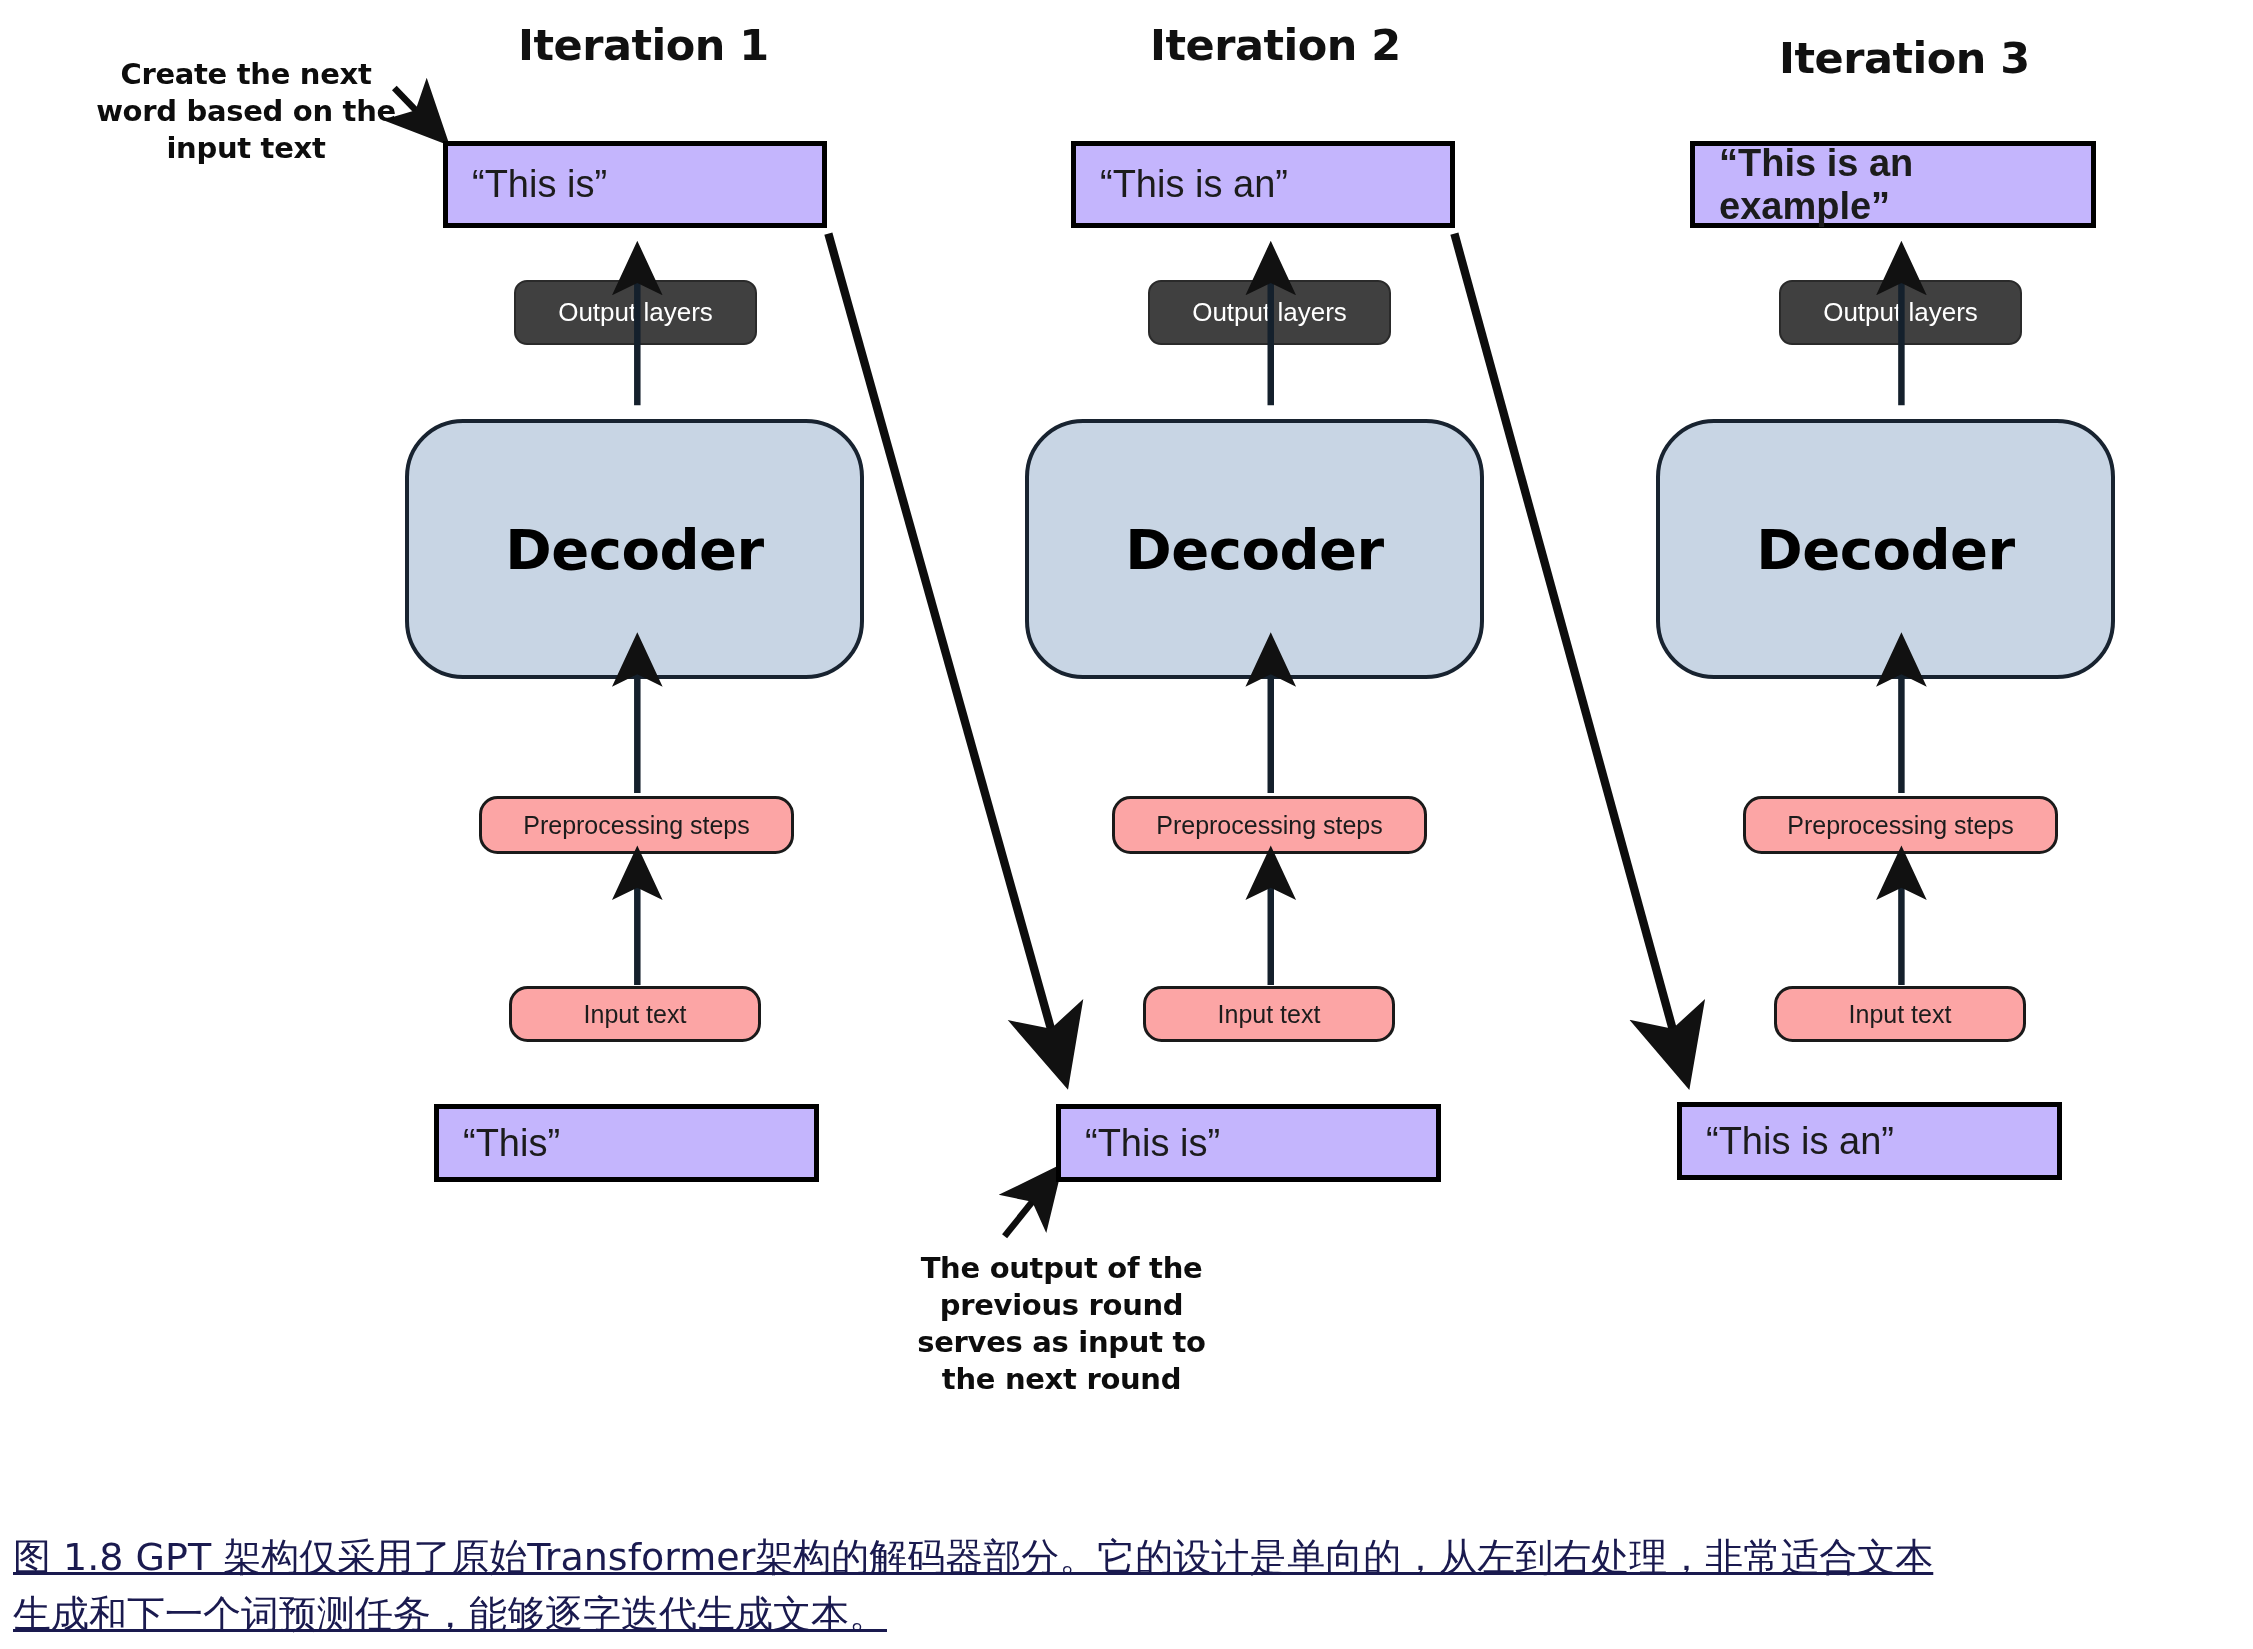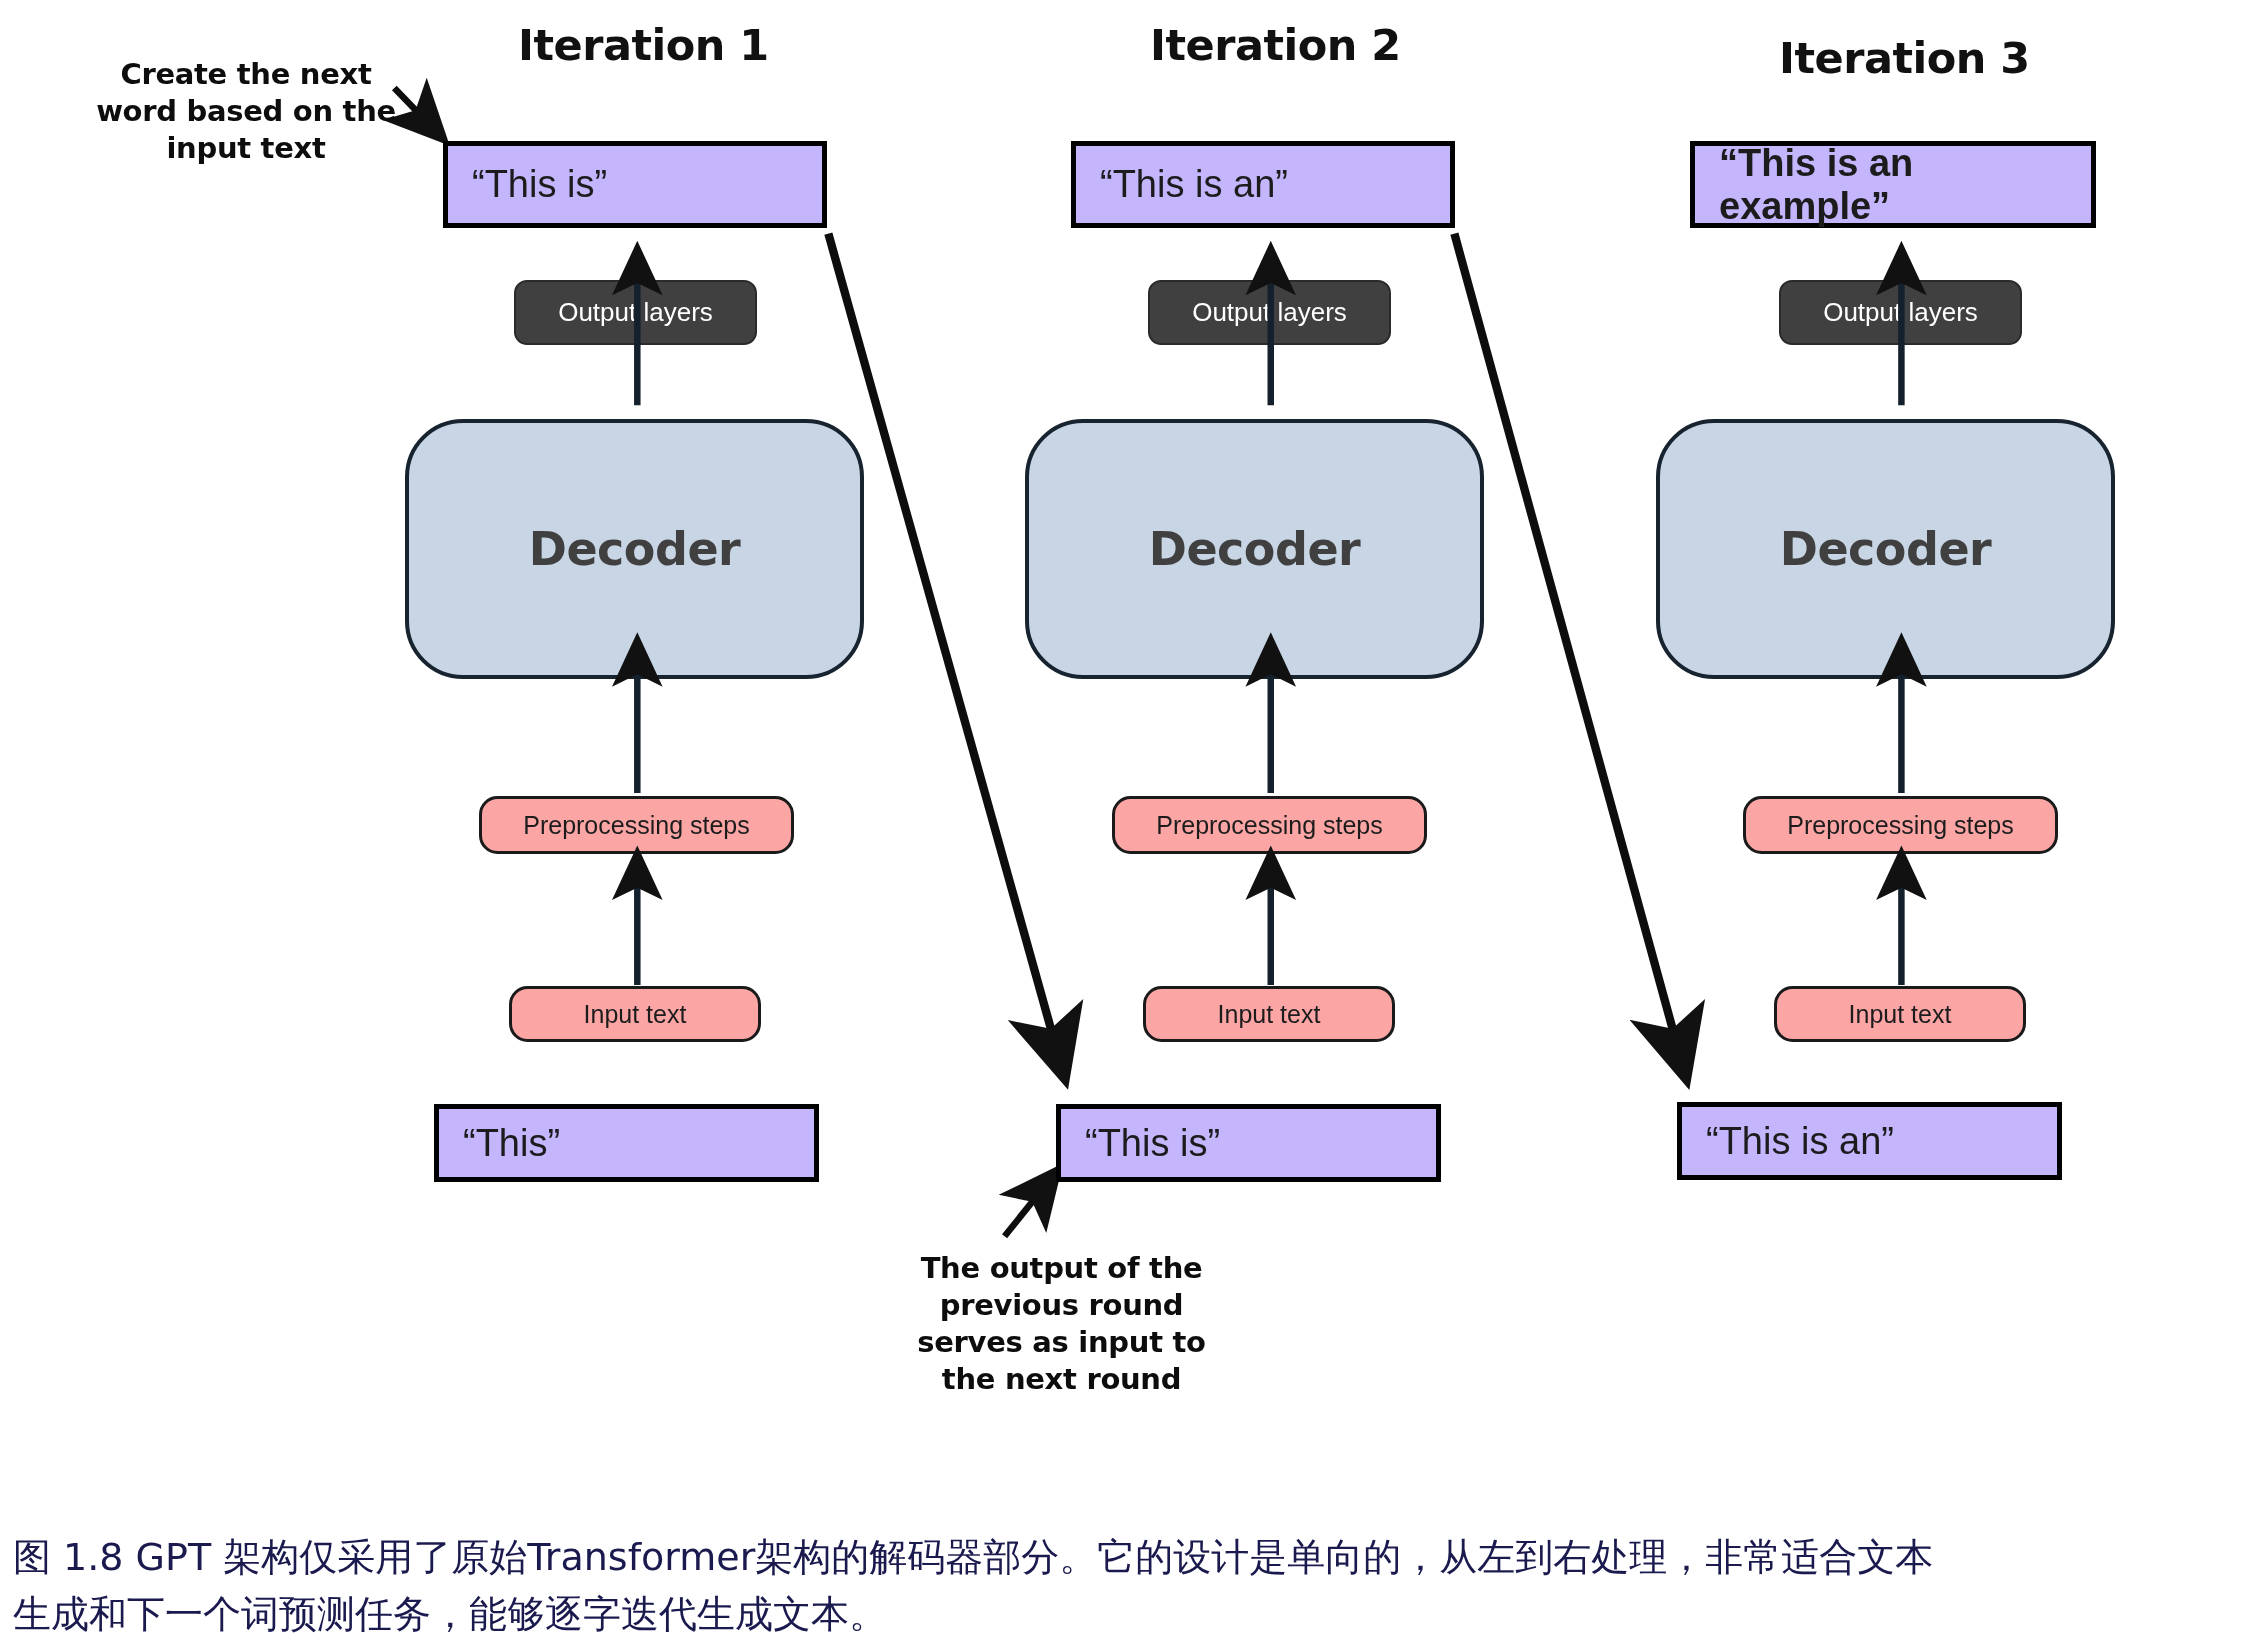--- a/index.html
+++ b/index.html
@@ -64,23 +64,23 @@
 
   
   .decoder {
     position: absolute;
     background: #c8d5e4;
     border: 4.6px solid #182330;
     border-radius: 58px;
     display: flex;
     align-items: center;
     justify-content: center;
-    font-size: 46px;
+    font-size: 56px;
     font-weight: bold;
-    color: #404040;
+    color: #000000;
     letter-spacing: -0.5px;
     z-index: 2;
     font-family: "DejaVu Sans", sans-serif;
   }
 
   
   .pill {
     position: absolute;
     background: #fca5a5;
     border: 3.7px solid #1a1a1a;
@@ -112,21 +112,21 @@
     position: absolute;
     left: 13px;
     top: 1529px;
     width: 2226px;
     font-family: "DejaVu Sans", sans-serif;
     font-size: 38px;
     line-height: 1.5;
     color: #1a1a4f;
     font-weight: 500;
   }
-  #caption div { white-space: nowrap; }
+  #caption div { white-space: nowrap; text-decoration: underline; }
 </style>
 </head>
 <body>
 
 <div id="stage">
 
   <svg id="wires" viewBox="0 0 2430 1778" xmlns="http://www.w3.org/2000/svg">
     <defs>
       <marker id="arw" markerWidth="9" markerHeight="9" refX="7.2" refY="4.5" orient="auto" markerUnits="strokeWidth">
         <path d="M0,0.6 L8.4,4.5 L0,8.4 L1.9,4.5 Z" fill="#111111"></path>

